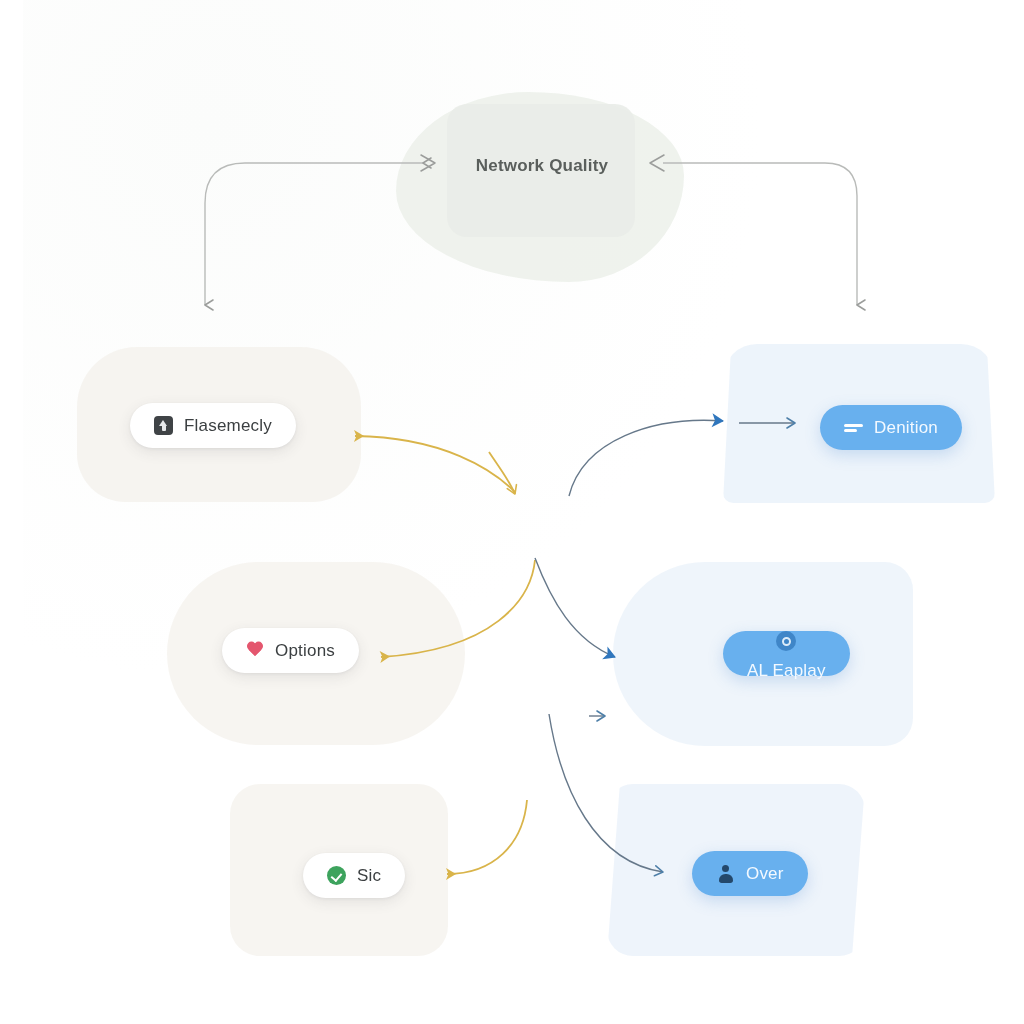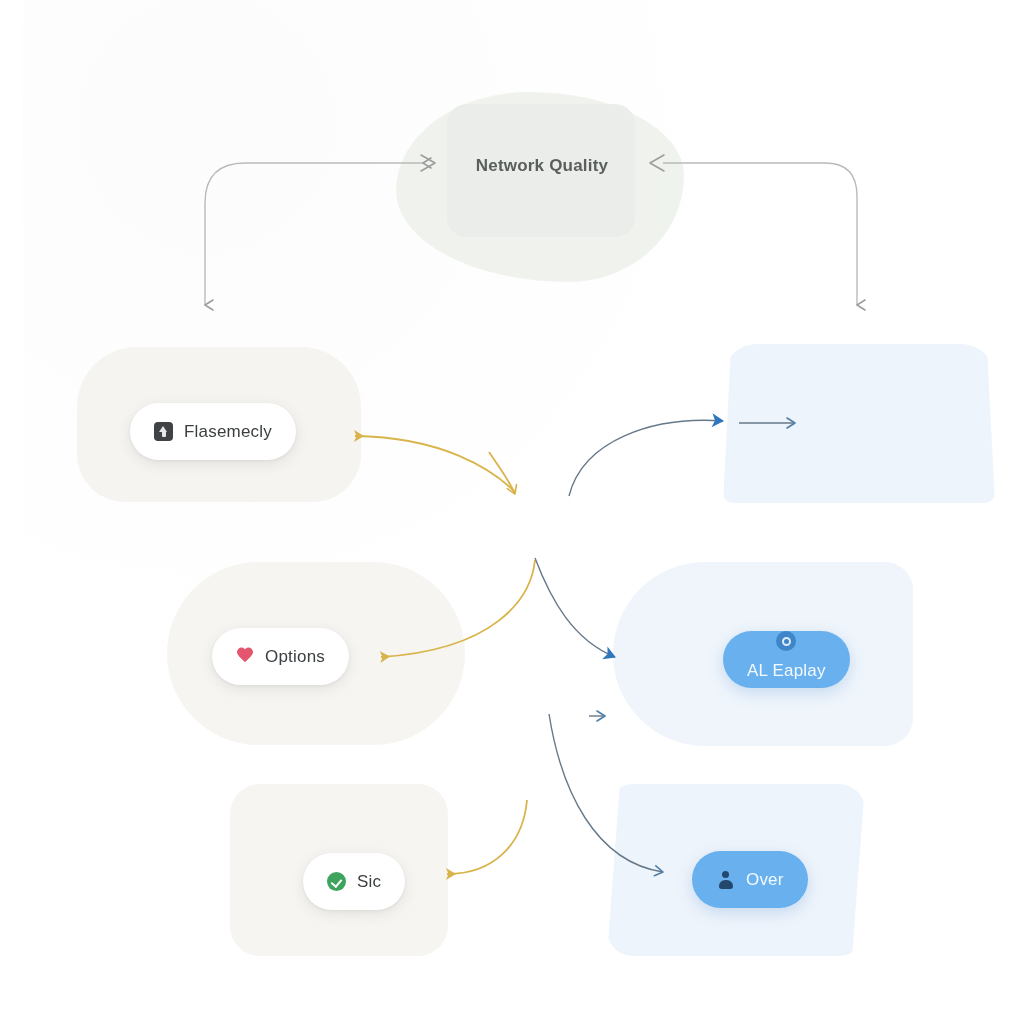--- a/index.html
+++ b/index.html
@@ -83,38 +83,38 @@
     position:absolute;left:424px;top:146px;width:190px;height:40px;
     display:flex;align-items:center;justify-content:center;
     font-size:17px;font-weight:700;letter-spacing:.2px;color:#5a5f5c;
     white-space:nowrap;
   }
 
   
   .pill{
     position:absolute;
     display:flex;align-items:center;gap:11px;
-    height:57px;padding:0 24px;
+    height:45px;padding:0 24px;
     border-radius:999px;
     font-size:17px;letter-spacing:.2px;
     white-space:nowrap;
     box-sizing:border-box;
   }
   .pill.light{
     background:#ffffff;color:#3b3f41;
     box-shadow:0 4px 14px rgba(60,60,70,.10),0 1px 3px rgba(60,60,70,.07);
   }
   .pill.blue{
     background:#68b0ee;color:#f3f9ff;
     box-shadow:0 5px 15px rgba(80,140,210,.25);
   }
   .pill .label{line-height:1;}
 
   .pill-flasemecly{left:107px;top:403px;}
-  .pill-options   {left:189px;top:628px;}
+  .pill-options   {left:199px;top:628px;}
   .pill-sic       {left:280px;top:853px;}
   .pill-denition  {left:797px;top:405px;}
   .pill-aleaplay  {left:700px;top:631px;flex-direction:column;}
   .pill-over      {left:669px;top:851px;}
 
   
   .ico{display:inline-block;flex:0 0 auto;}
 
   .ico-app{
     width:19px;height:19px;border-radius:4px;background:#3f4346;
@@ -253,20 +253,27 @@
   <div class="pill light pill-options">
     <span class="ico ico-heart"></span>
     <span class="label">Options</span>
   </div>
 
   <div class="pill light pill-sic">
     <span class="ico ico-check"></span>
     <span class="label">Sic</span>
   </div>
 
+  <div class="pill blue pill-denition">
+    <span class="ico ico-menu">
+        <span></span>
+        <span></span>
+      </span>
+    <span class="label">Denition</span>
+  </div>
 
   <div class="pill blue pill-aleaplay">
     <span class="ico ico-target"></span>
     <span class="label">AL Eaplay</span>
   </div>
 
   <div class="pill blue pill-over">
     <span class="ico ico-user"></span>
     <span class="label">Over</span>
   </div>

